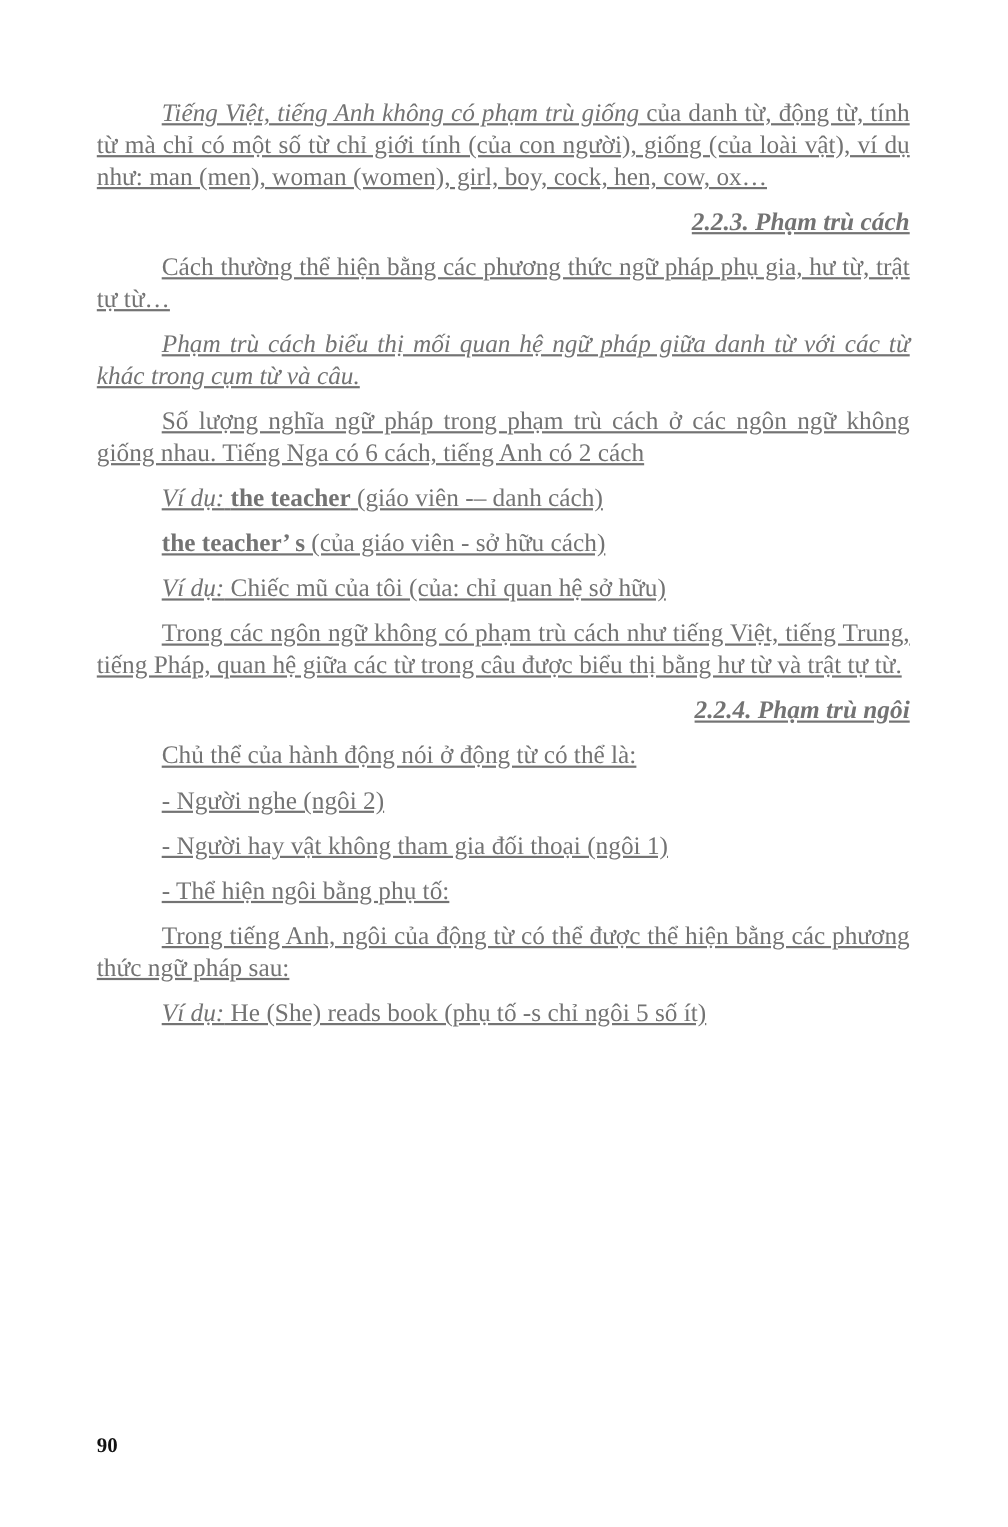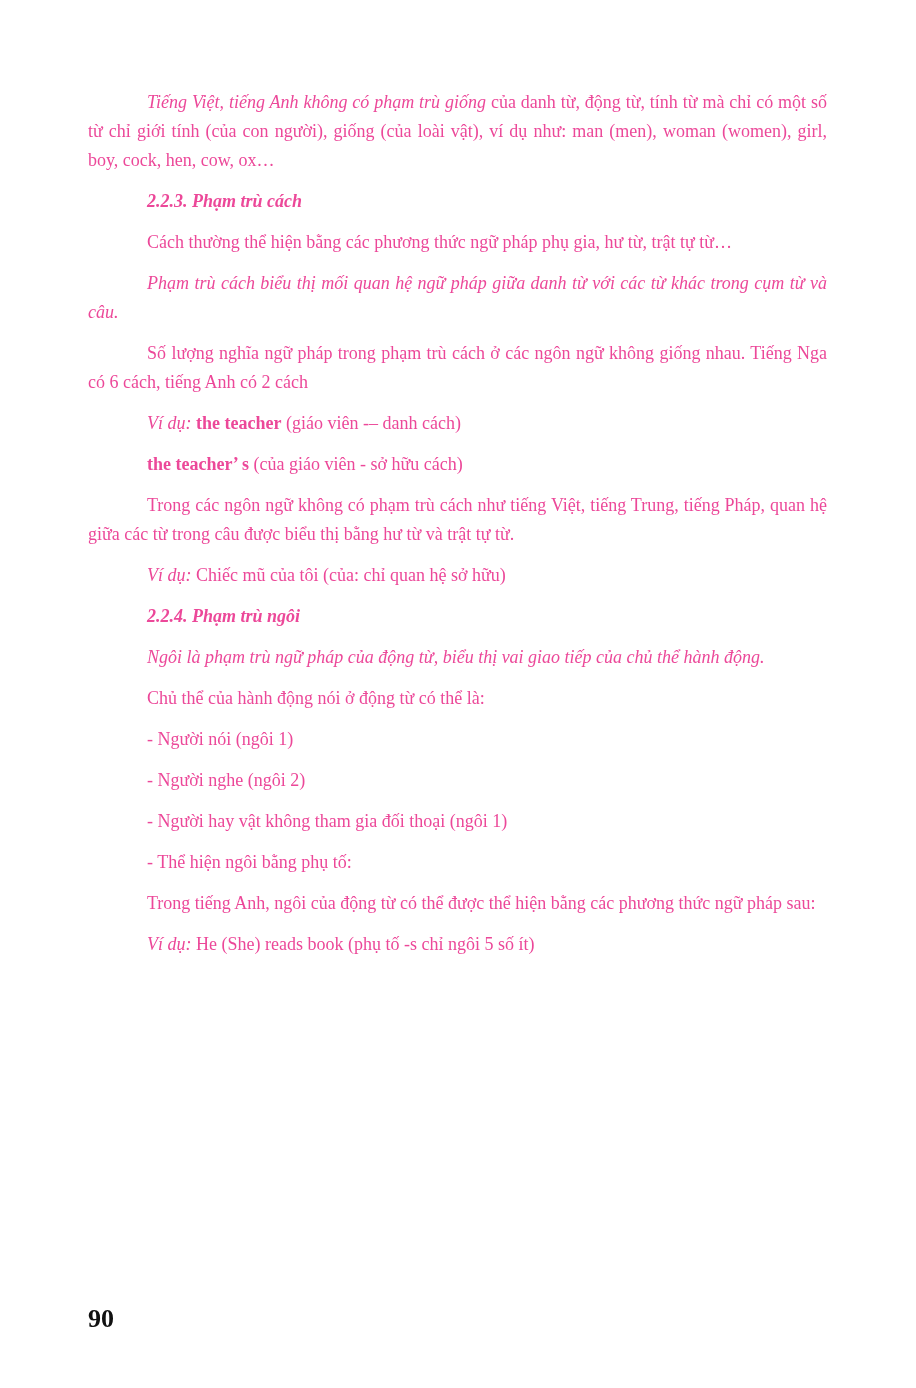--- a/index.html
+++ b/index.html
@@ -3,44 +3,46 @@
 <meta charset="utf-8">
 <style>
   html, body { margin: 0; padding: 0; background: #ffffff; }
   body { width: 916px; height: 1388px; position: relative; overflow: hidden; }
   .page {
     position: absolute;
     left: 88px;
     top: 88px;
     width: 739px;
     font-family: "Liberation Serif", "DejaVu Serif", serif;
-    font-size: 18px;
+    font-size: 23px;
     line-height: 29px;
-    color: #ec4899;
+    color: #737373;
+    text-decoration: underline;
   }
   .p {
     margin: 0 0 12px 0;
     text-align: justify;
     text-indent: 59px;
   }
   .it { font-style: italic; }
   .b { font-weight: bold; }
   .h {
     margin: 0 0 12px 0;
     padding-left: 59px;
     font-weight: bold;
     font-style: italic;
+    text-align: right;
   }
   .pagenum {
     position: absolute;
     left: 88px;
     top: 1304px;
     font-family: "Liberation Serif", "DejaVu Serif", serif;
     font-weight: bold;
-    font-size: 26px;
+    font-size: 19px;
     color: #111111;
   }
 </style>
 </head>
 <body>
 
 <div class="page">
 
   <p class="p"><span class="it">Tiếng Việt, tiếng Anh không có phạm trù giống</span><span> của danh từ, động từ, tính từ mà chỉ có một số từ chỉ giới tính (của con người), giống (của loài vật), ví dụ như: man (men), woman (women), girl, boy, cock, hen, cow, ox…</span></p>
 
@@ -50,32 +52,30 @@
 
   <p class="p it">Phạm trù cách biểu thị mối quan hệ ngữ pháp giữa danh từ với các từ khác trong cụm từ và câu.</p>
 
   <p class="p">Số lượng nghĩa ngữ pháp trong phạm trù cách ở các ngôn ngữ không giống nhau. Tiếng Nga có 6 cách, tiếng Anh có 2 cách</p>
 
   <p class="p"><span class="it">Ví dụ:</span> <span class="b">the teacher</span><span> (giáo viên -– danh cách)</span></p>
 
   <p class="p"><span class="b">the teacher’ s</span><span> (của giáo viên - sở hữu cách)</span></p>
 
 
+  <p class="p"><span class="it">Ví dụ:</span><span> Chiếc mũ của tôi (của: chỉ quan hệ sở hữu)</span></p>
+
   <p class="p">Trong các ngôn ngữ không có phạm trù cách như tiếng Việt, tiếng Trung, tiếng Pháp, quan hệ giữa các từ trong câu được biểu thị bằng hư từ và trật tự từ.</p>
-
-  <p class="p"><span class="it">Ví dụ:</span><span> Chiếc mũ của tôi (của: chỉ quan hệ sở hữu)</span></p>
 
 
   <div class="h">2.2.4. Phạm trù ngôi</div>
 
-  <p class="p it">Ngôi là phạm trù ngữ pháp của động từ, biểu thị vai giao tiếp của chủ thể hành động.</p>
 
   <p class="p">Chủ thể của hành động nói ở động từ có thể là:</p>
 
-  <p class="p">- Người nói (ngôi 1)</p>
 
   <p class="p">- Người nghe (ngôi 2)</p>
 
   <p class="p">- Người hay vật không tham gia đối thoại (ngôi 1)</p>
 
   <p class="p">- Thể hiện ngôi bằng phụ tố:</p>
 
   <p class="p">Trong tiếng Anh, ngôi của động từ có thể được thể hiện bằng các phương thức ngữ pháp sau:</p>
 
   <p class="p"><span class="it">Ví dụ:</span><span> He (She) reads book (phụ tố -s chỉ ngôi 5 số ít)</span></p>

